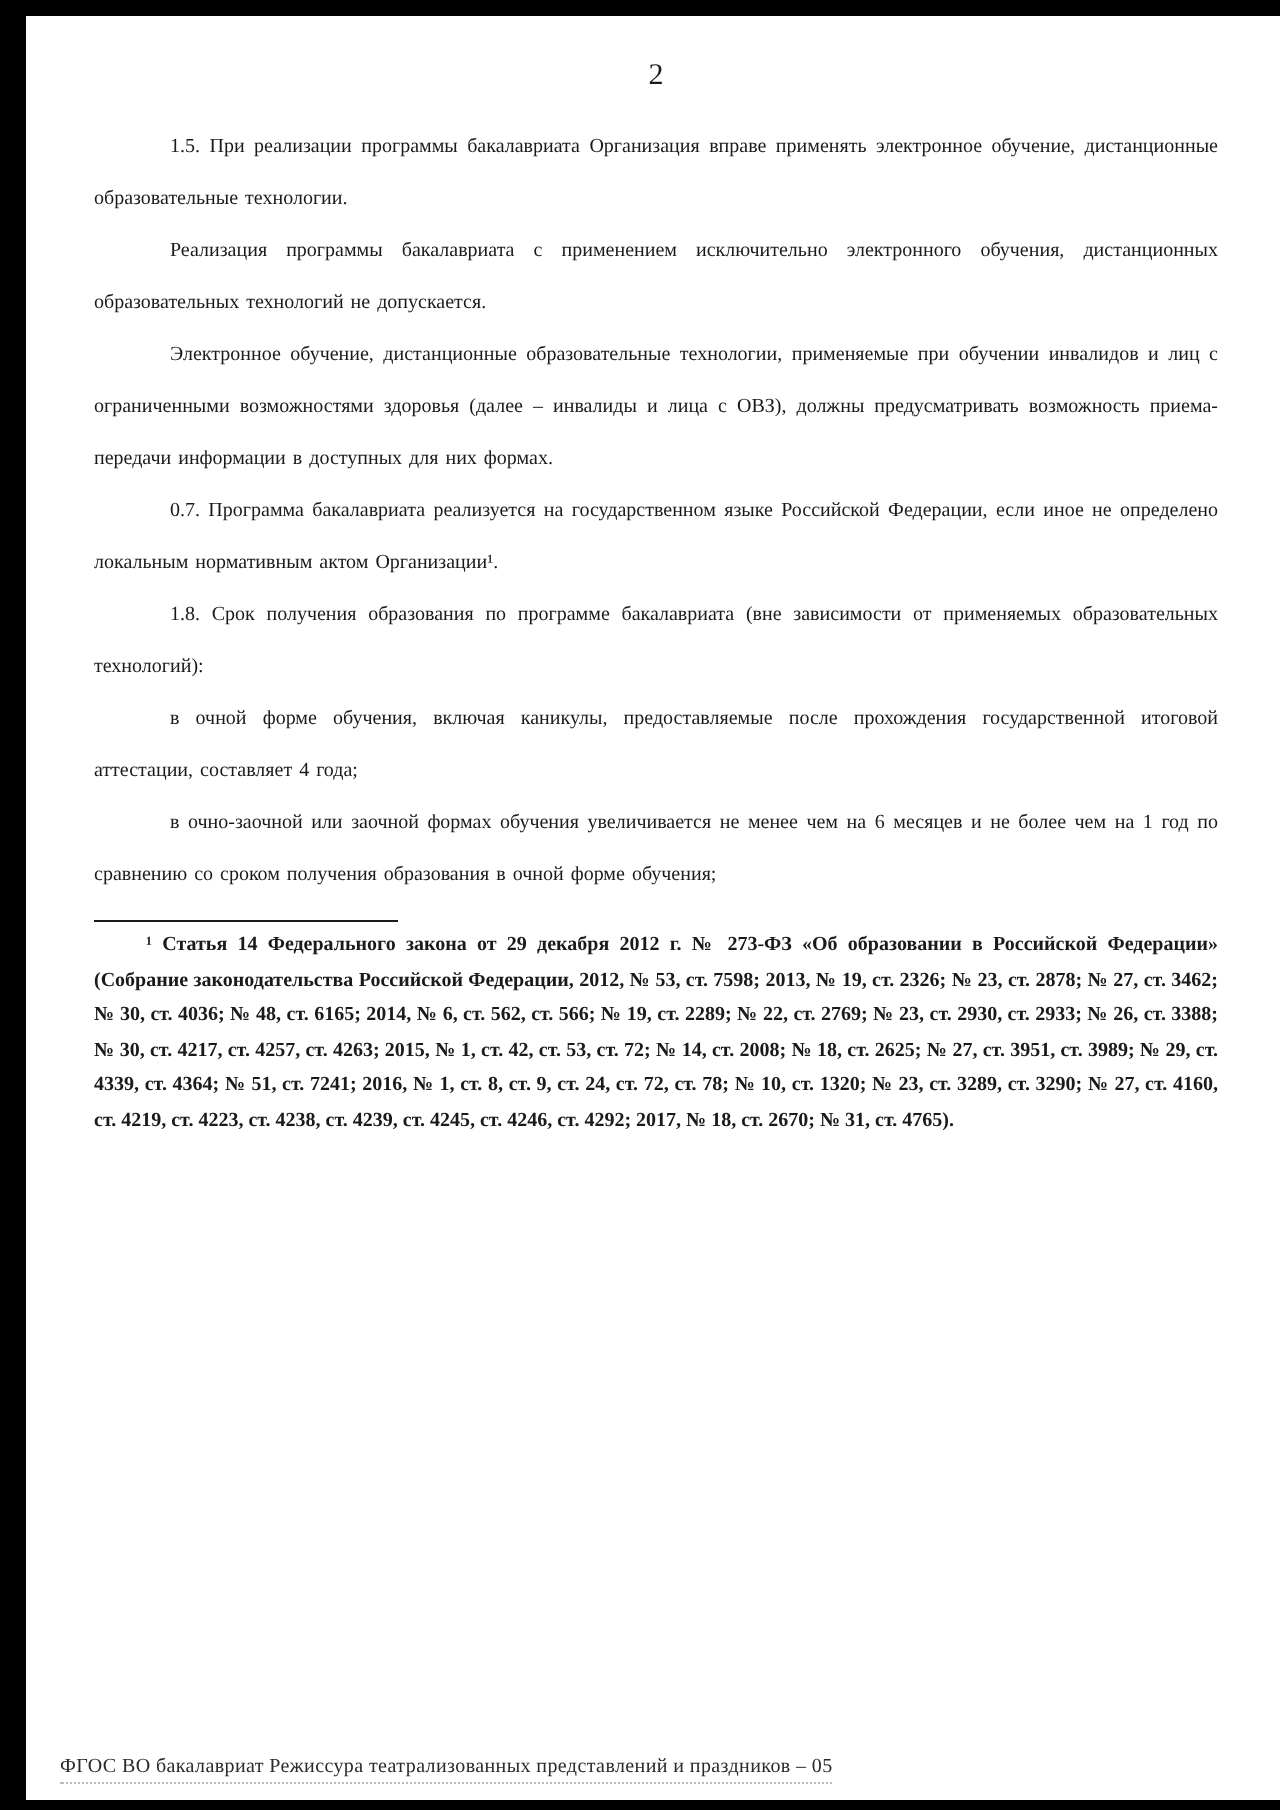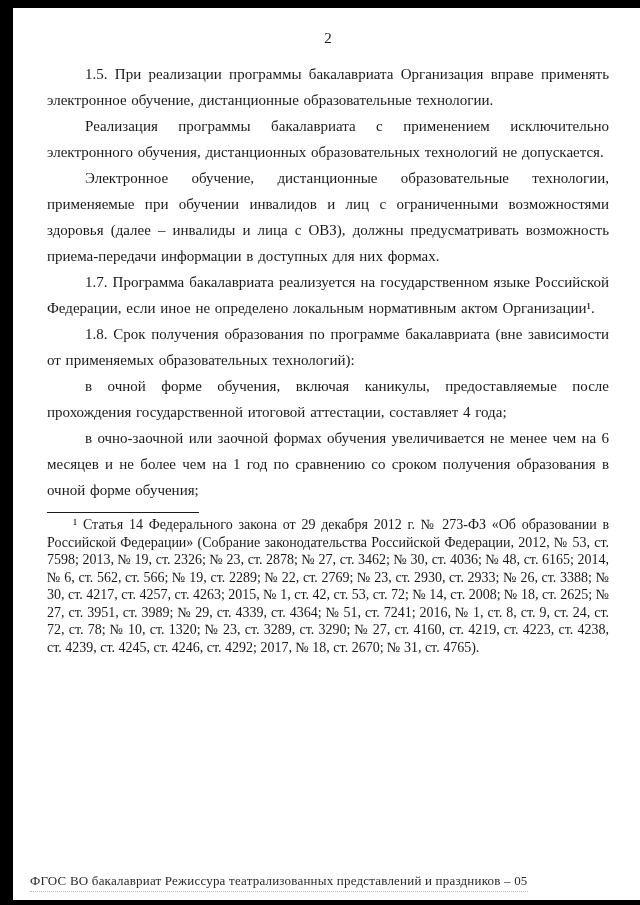--- a/index.html
+++ b/index.html
@@ -46,42 +46,43 @@
   }
   .page-number {
     text-align: center;
     font-size: 15px;
     margin-bottom: 14px;
   }
   .paragraphs p {
     margin: 0;
     text-indent: 38px;
     text-align: justify;
-    font-size: 15px;
+    font-size: 10px;
     line-height: 26px;
     word-spacing: 1px;
   }
   .footnote-sep {
     width: 152px;
     height: 0;
     border-top: 1.5px solid #1a1a1a;
     margin-top: 9px;
   }
   .footnote {
     margin: 3px 0 0 0;
     text-indent: 26px;
     text-align: justify;
-    font-size: 14px;
+    font-size: 10px;
     line-height: 17.5px;
+    font-weight: bold;
   }
   .footer {
     position: absolute;
     left: 30px;
     bottom: 13px;
-    font-size: 13px;
+    font-size: 10px;
     color: #2a2a2a;
     letter-spacing: 0.2px;
     border-bottom: 1px dotted #bbb;
     padding-bottom: 2px;
   }
 </style>
 </head>
 <body>
 
 <div class="page">
@@ -90,21 +91,21 @@
   <div class="scan-edge-top"></div>
   <div class="scan-edge-bottom"></div>
 
   <div class="content">
     <div class="page-number">2</div>
 
     <div class="paragraphs">
       <p>1.5. При реализации программы бакалавриата Организация вправе применять электронное обучение, дистанционные образовательные технологии.</p>
       <p>Реализация программы бакалавриата с применением исключительно электронного обучения, дистанционных образовательных технологий не допускается.</p>
       <p>Электронное обучение, дистанционные образовательные технологии, применяемые при обучении инвалидов и лиц с ограниченными возможностями здоровья (далее – инвалиды и лица с ОВЗ), должны предусматривать возможность приема-передачи информации в доступных для них формах.</p>
-      <p>1.7. Программа бакалавриата реализуется на государственном языке Российской Федерации, если иное не определено локальным нормативным актом Организации¹.</p>
+      <p>0.7. Программа бакалавриата реализуется на государственном языке Российской Федерации, если иное не определено локальным нормативным актом Организации¹.</p>
       <p>1.8. Срок получения образования по программе бакалавриата (вне зависимости от применяемых образовательных технологий):</p>
       <p>в очной форме обучения, включая каникулы, предоставляемые после прохождения государственной итоговой аттестации, составляет 4 года;</p>
       <p>в очно-заочной или заочной формах обучения увеличивается не менее чем на 6 месяцев и не более чем на 1 год по сравнению со сроком получения образования в очной форме обучения;</p>
     </div>
 
     <div class="footnote-sep"></div>
     <p class="footnote">¹ Статья 14 Федерального закона от 29 декабря 2012 г. № 273-ФЗ «Об образовании в Российской Федерации» (Собрание законодательства Российской Федерации, 2012, № 53, ст. 7598; 2013, № 19, ст. 2326; № 23, ст. 2878; № 27, ст. 3462; № 30, ст. 4036; № 48, ст. 6165; 2014, № 6, ст. 562, ст. 566; № 19, ст. 2289; № 22, ст. 2769; № 23, ст. 2930, ст. 2933; № 26, ст. 3388; № 30, ст. 4217, ст. 4257, ст. 4263; 2015, № 1, ст. 42, ст. 53, ст. 72; № 14, ст. 2008; № 18, ст. 2625; № 27, ст. 3951, ст. 3989; № 29, ст. 4339, ст. 4364; № 51, ст. 7241; 2016, № 1, ст. 8, ст. 9, ст. 24, ст. 72, ст. 78; № 10, ст. 1320; № 23, ст. 3289, ст. 3290; № 27, ст. 4160, ст. 4219, ст. 4223, ст. 4238, ст. 4239, ст. 4245, ст. 4246, ст. 4292; 2017, № 18, ст. 2670; № 31, ст. 4765).</p>
   </div>
 
   <div class="footer">ФГОС ВО бакалавриат Режиссура театрализованных представлений и праздников – 05</div>

